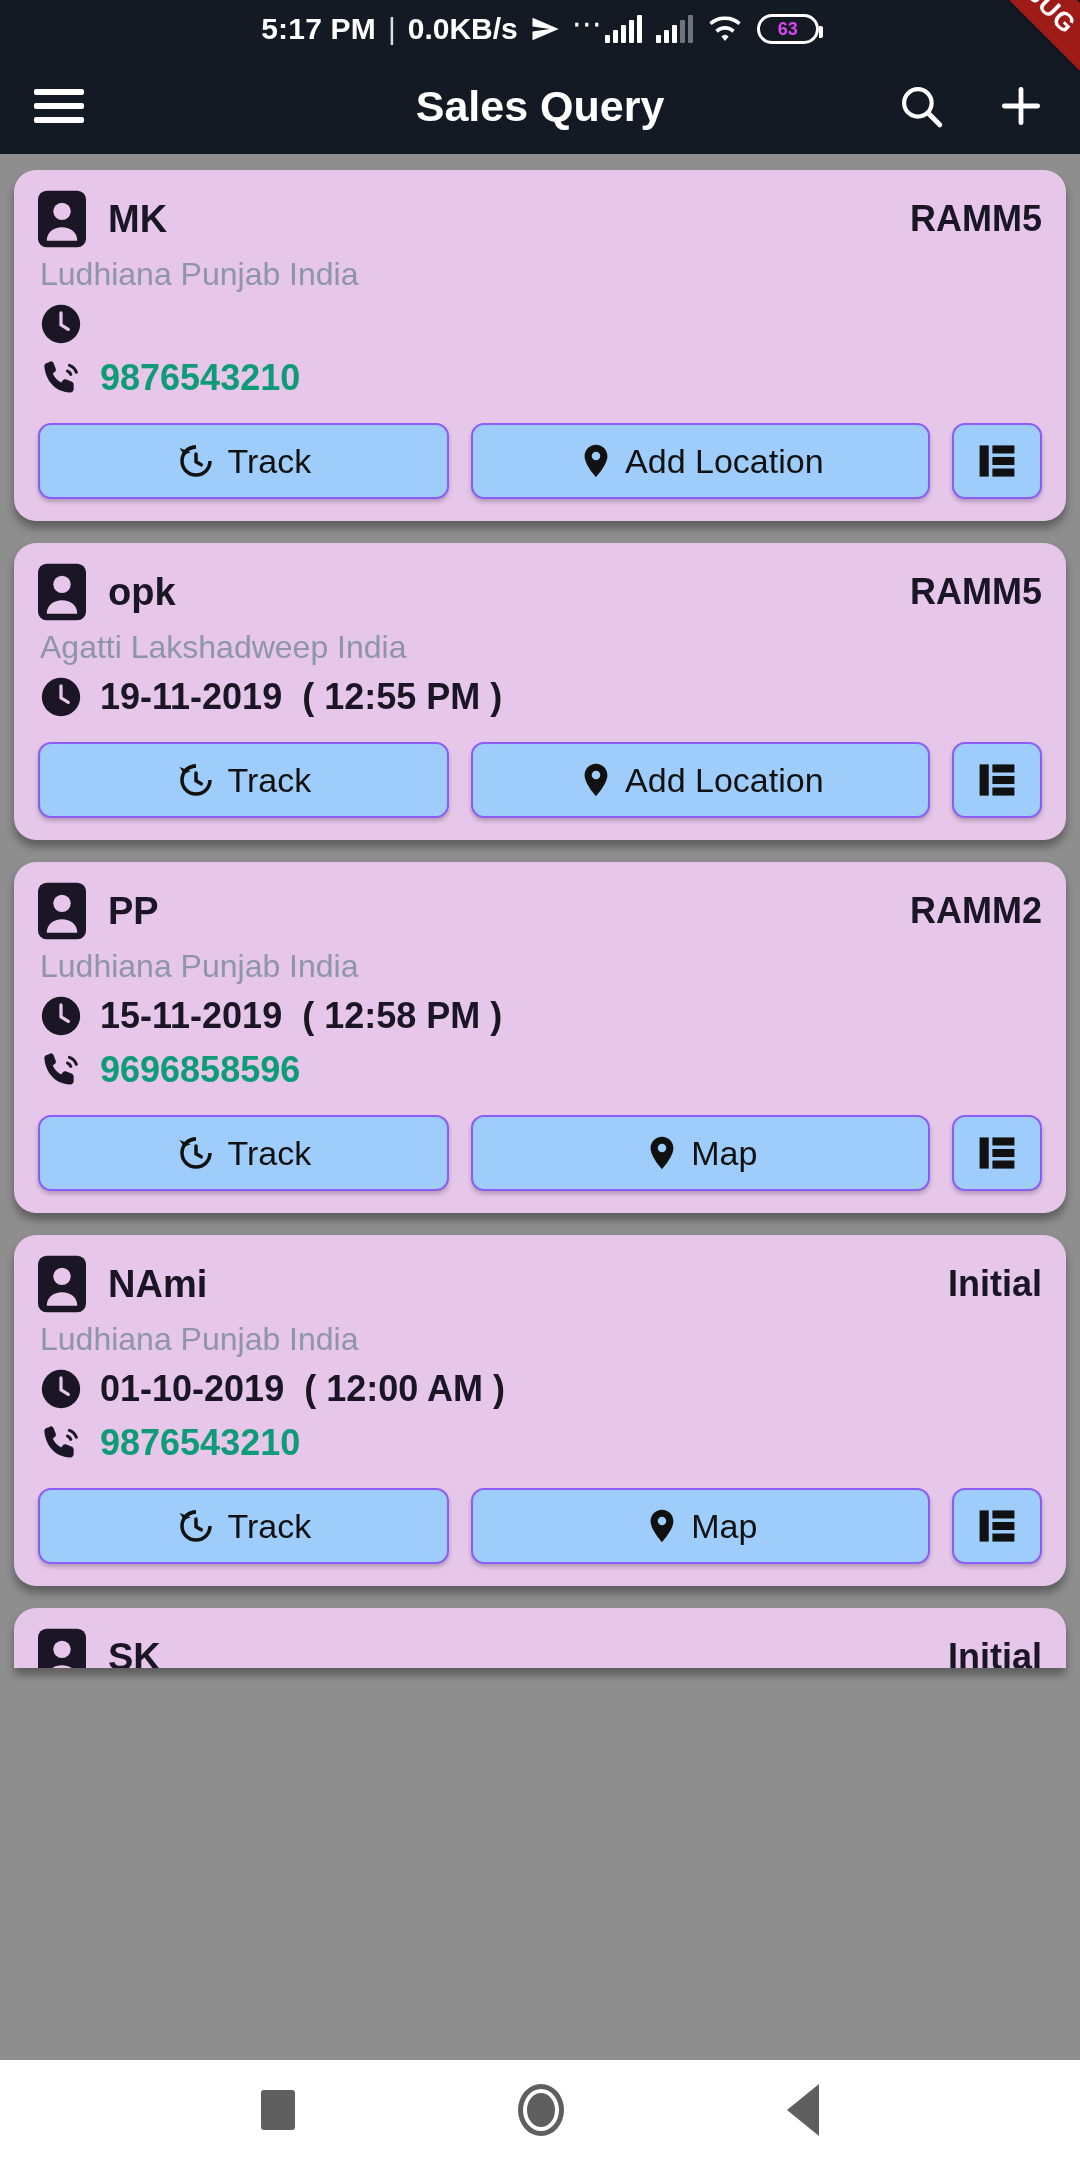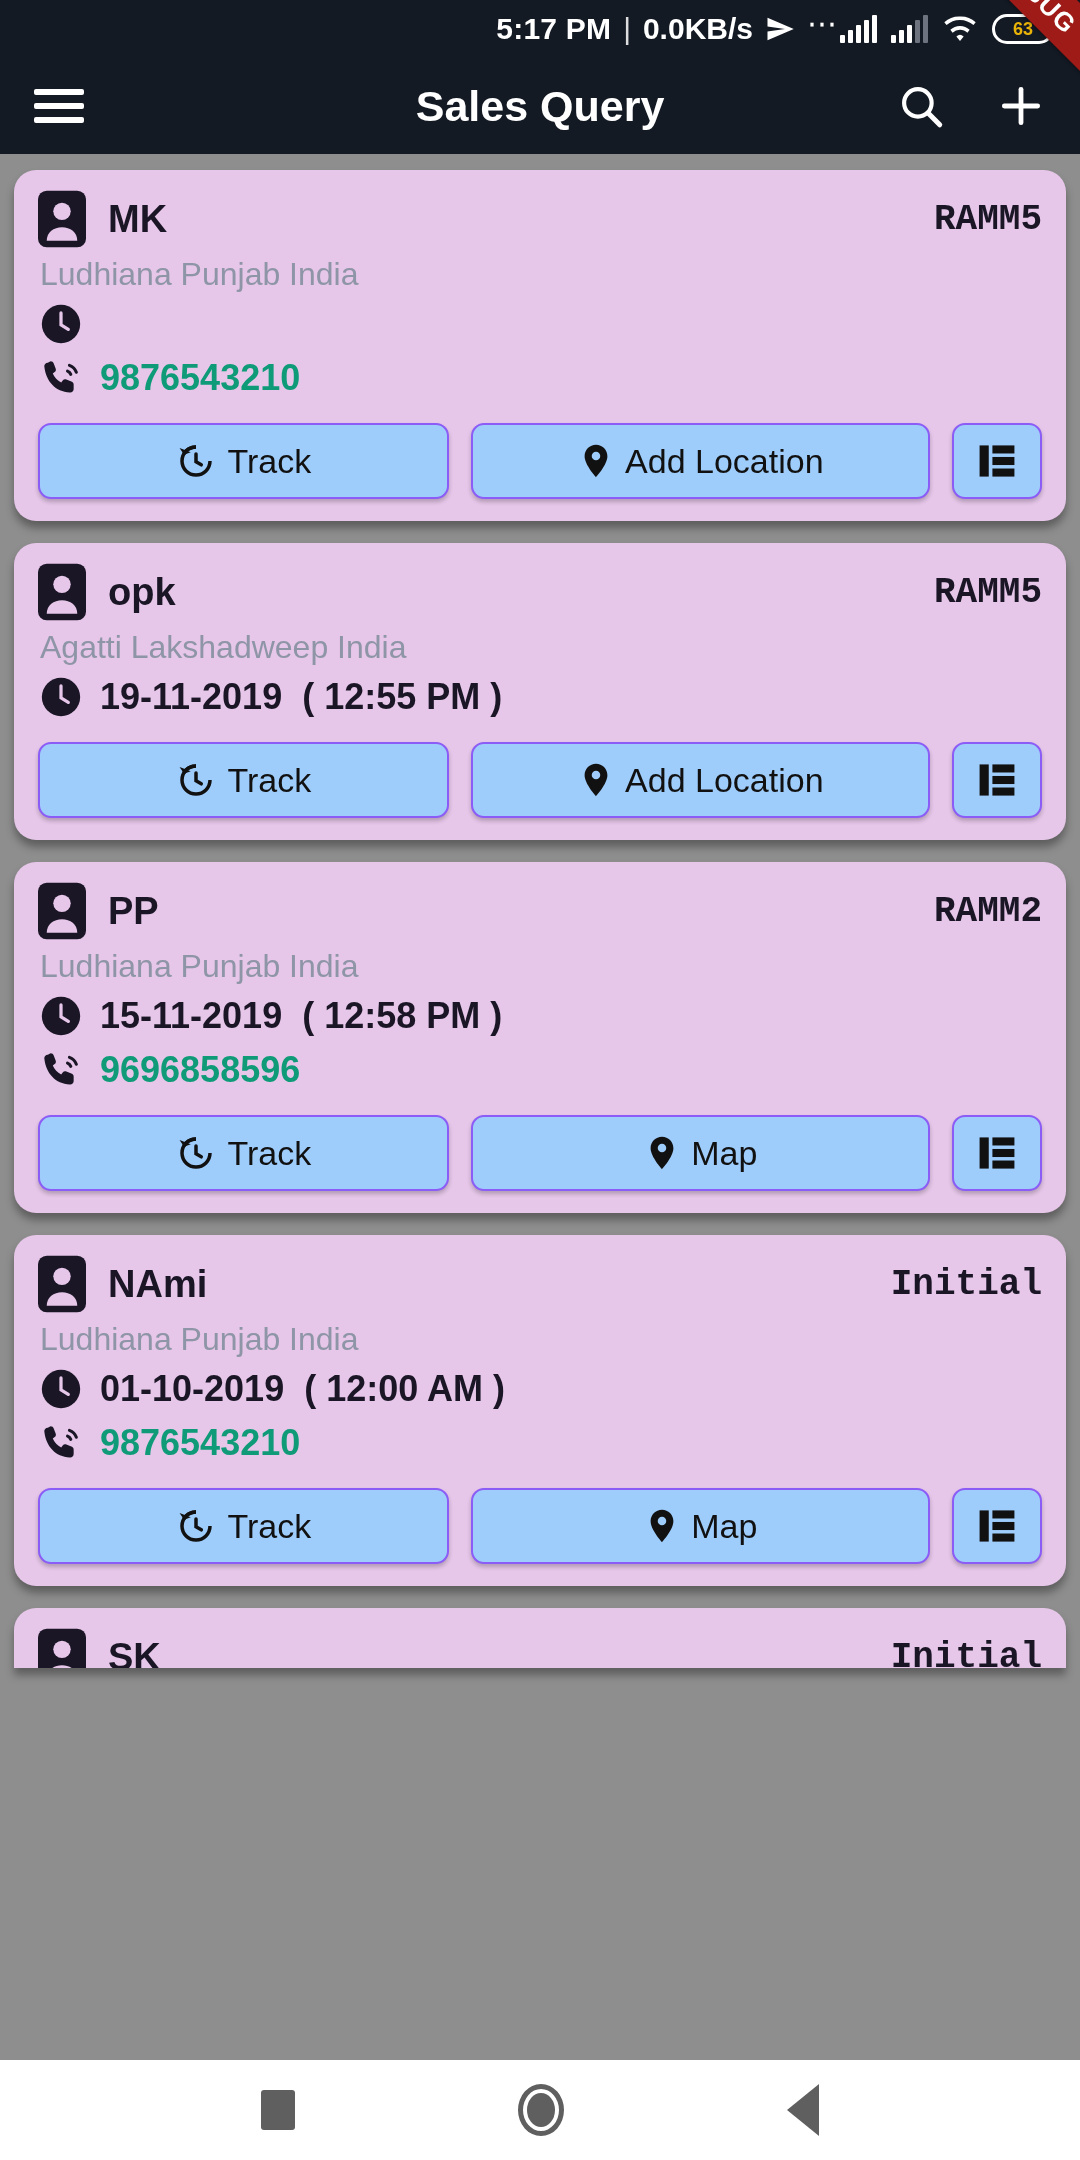--- a/index.html
+++ b/index.html
@@ -7,41 +7,41 @@
     width:1080px; height:2160px;
     background:#8e8e8e;
     font-family:"Liberation Sans", sans-serif;
     overflow:hidden;
   }
   #screen { position:relative; width:1080px; height:2160px; overflow:hidden; }
 
   
   .statusbar{
     position:relative; height:58px; background:#141a24; color:#fff;
-    display:flex; align-items:center; justify-content:flex-end;
-    padding:0 26px; overflow:hidden;
+    display:flex; align-items:center; justify-content:center;
+    padding:0 40px; overflow:hidden;
   }
   .sb-left{ display:flex; align-items:center; gap:12px; }
   .sb-clock{ font-size:30px; font-weight:bold; letter-spacing:.2px; }
   .sb-net{ font-size:30px; font-weight:bold; }
   .sb-sep{ font-size:30px; font-weight:300; opacity:.85; }
   .sb-send{ display:inline-block; width:30px; height:30px; }
   .sb-dots{ font-size:30px; letter-spacing:3px; line-height:.6; padding-bottom:10px;}
   .sb-right{ display:flex; align-items:center; gap:14px; }
   .sig{ display:flex; align-items:flex-end; gap:3px; height:28px; }
   .sig i{ display:block; width:5px; background:#fff; border-radius:1px; }
   .sig i:nth-child(1){height:8px}.sig i:nth-child(2){height:13px}
   .sig i:nth-child(3){height:18px}.sig i:nth-child(4){height:23px}
   .sig i:nth-child(5){height:28px}
   .sig.dim i:nth-child(4),.sig.dim i:nth-child(5){background:#6d7480}
   .batt{
     width:62px;height:30px;border:3px solid #fff;border-radius:15px;
     display:flex;align-items:center;justify-content:center;position:relative;
   }
-  .batt span{ font-size:18px; font-weight:bold; color:#eab308; }
+  .batt span{ font-size:18px; font-weight:bold; color:#d946ef; }
   .batt:after{content:"";position:absolute;right:-7px;top:9px;width:4px;height:12px;background:#fff;border-radius:0 2px 2px 0;}
 
   
   .ribbon{
     position:absolute; top:-30px; right:-72px; width:230px; height:48px;
     background:#9e1b17; transform:rotate(45deg);
     display:flex; align-items:center; justify-content:center;
     color:#fff; font-size:26px; font-weight:bold; letter-spacing:1px;
     z-index:60; pointer-events:none; box-shadow:0 1px 4px rgba(0,0,0,.4);
   }
@@ -70,21 +70,21 @@
     padding:20px 24px 22px 24px;
     box-shadow:0 7px 9px rgba(0,0,0,.34);
     position:relative;
   }
   .card.first{ margin-top:16px; }
   .card.partial{ padding-bottom:0; height:60px; overflow:hidden;
                  border-radius:22px 22px 0 0; margin-bottom:0; }
   .card-head{ display:flex; align-items:center; }
   .avatar{ width:48px; height:58px; flex:none; }
   .cust-name{ font-size:38px; font-weight:bold; color:#1a1626; margin-left:22px; }
-  .cust-tag{ margin-left:auto; font-size:36px; font-weight:bold; color:#1a1626;font-family:Liberation Mono, monospace; }
+  .cust-tag{ margin-left:auto; font-size:36px; font-weight:bold; color:#1a1626; }
   .addr{ font-size:32px; font-weight:normal; color:#8e95a6; margin:8px 0 4px 2px; }
   .row-icon{ display:flex; align-items:center; margin-top:8px; }
   .row-icon svg{ flex:none; }
   .datetime{ font-size:36px; font-weight:bold; color:#1a1626; margin-left:16px; white-space:nowrap; }
   .phone{ font-size:36px; font-weight:bold; color:#0f9b78; margin-left:16px; }
   .actions{ display:flex; align-items:center; gap:22px; margin-top:22px; }
   .btn{
     background:#9fcdfb; border:2px solid #8b5cf6; border-radius:13px;
     height:76px; display:flex; align-items:center; justify-content:center;
     gap:10px; font-size:34px; color:#111; cursor:pointer;

